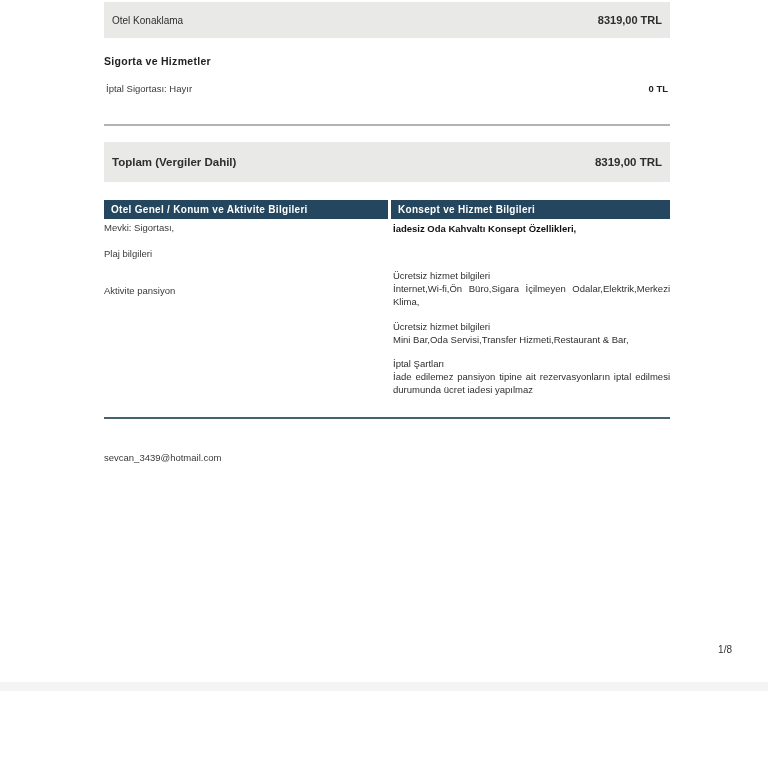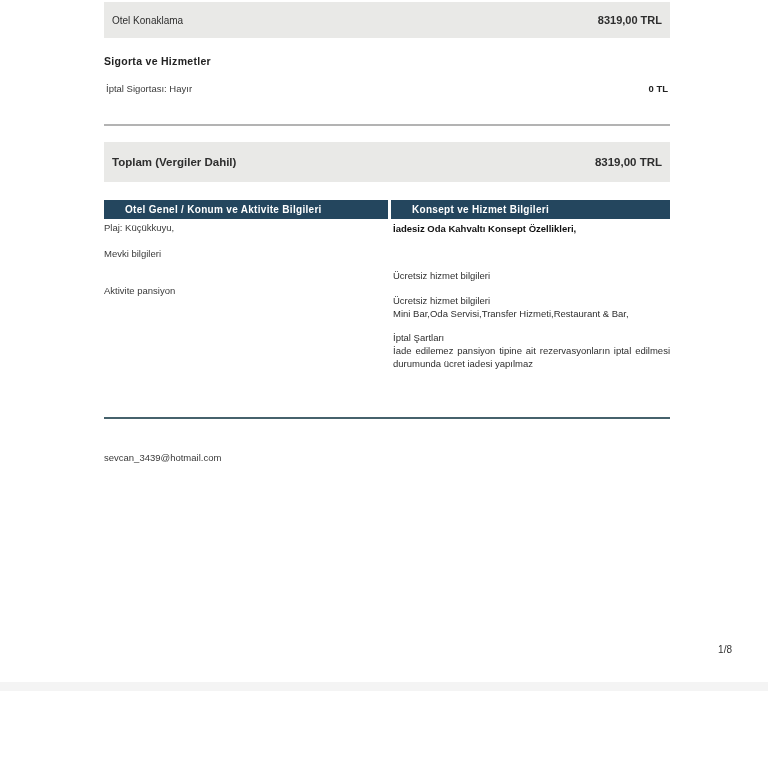--- a/index.html
+++ b/index.html
@@ -77,21 +77,21 @@
   
   .info-header { top: 200px; height: 19px; display: flex; gap: 3px; }
   .info-header .cell {
     background: #24465e;
     color: #ffffff;
     font-size: 10px;
     font-weight: bold;
     letter-spacing: 0.3px;
     display: flex;
     align-items: center;
-    padding: 0 21px;
+    padding: 0 7px;
   }
   .info-header .cell.left  { width: 284px; }
   .info-header .cell.right { flex: 1; }
 
   .info-body { top: 222px; display: flex; }
   .info-body .col-left  { width: 287px; padding-right: 12px; font-size: 9.5px; color: #3a3a3a; }
   .info-body .col-right { flex: 1; font-size: 9.5px; color: #2e2e2e; padding-left: 2px; }
   .col-left p  { line-height: 12px; }
   .col-left .row-plaj { margin-top: 14px; }
   .col-left .row-aktivite { margin-top: 25px; }
@@ -154,27 +154,28 @@
     <span class="bar-value">8319,00 TRL</span>
   </div>
 
   <div class="block info-header">
     <div class="cell left">Otel Genel / Konum ve Aktivite Bilgileri</div>
     <div class="cell right">Konsept ve Hizmet Bilgileri</div>
   </div>
 
   <div class="block info-body">
     <div class="col-left">
-      <p class="row-mevki">Plaj: Küçükkuyu,</p>
-      <p class="row-plaj">Mevki bilgileri</p>
+      <p class="row-mevki">Mevki: Sigortası,</p>
+      <p class="row-plaj">Plaj bilgileri</p>
       <p class="row-aktivite">Aktivite pansiyon</p>
     </div>
     <div class="col-right">
       <p class="concept-title">İadesiz Oda Kahvaltı Konsept Özellikleri,</p>
       <p class="group-title grp-free">Ücretsiz hizmet bilgileri</p>
+      <p class="group-body">İnternet,Wi-fi,Ön Büro,Sigara İçilmeyen Odalar,Elektrik,Merkezi Klima,</p>
       <p class="group-title grp-paid">Ücretsiz hizmet bilgileri</p>
       <p class="group-body">Mini Bar,Oda Servisi,Transfer Hizmeti,Restaurant &amp; Bar,</p>
       <p class="group-title grp-cancel">İptal Şartları</p>
       <p class="group-body">İade edilemez pansiyon tipine ait rezervasyonların iptal edilmesi durumunda ücret iadesi yapılmaz</p>
     </div>
   </div>
 
   <div class="block hline-teal"></div>
 
   <div class="block sig-email">sevcan_3439@hotmail.com</div>

